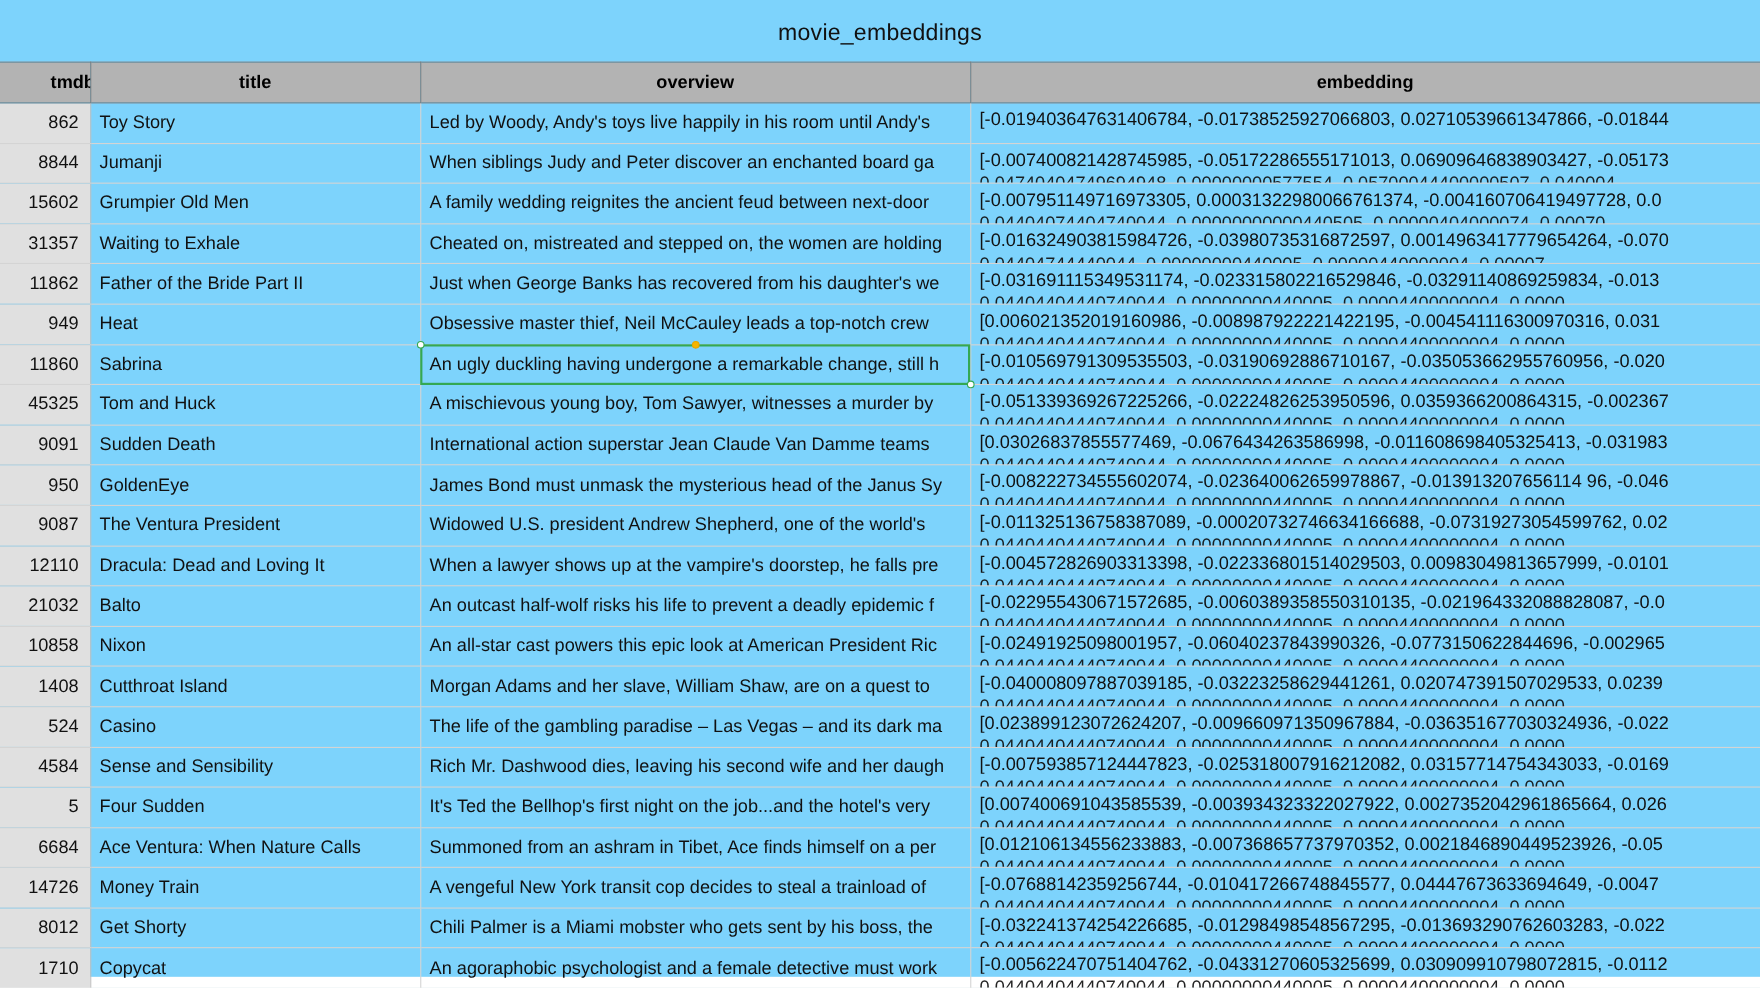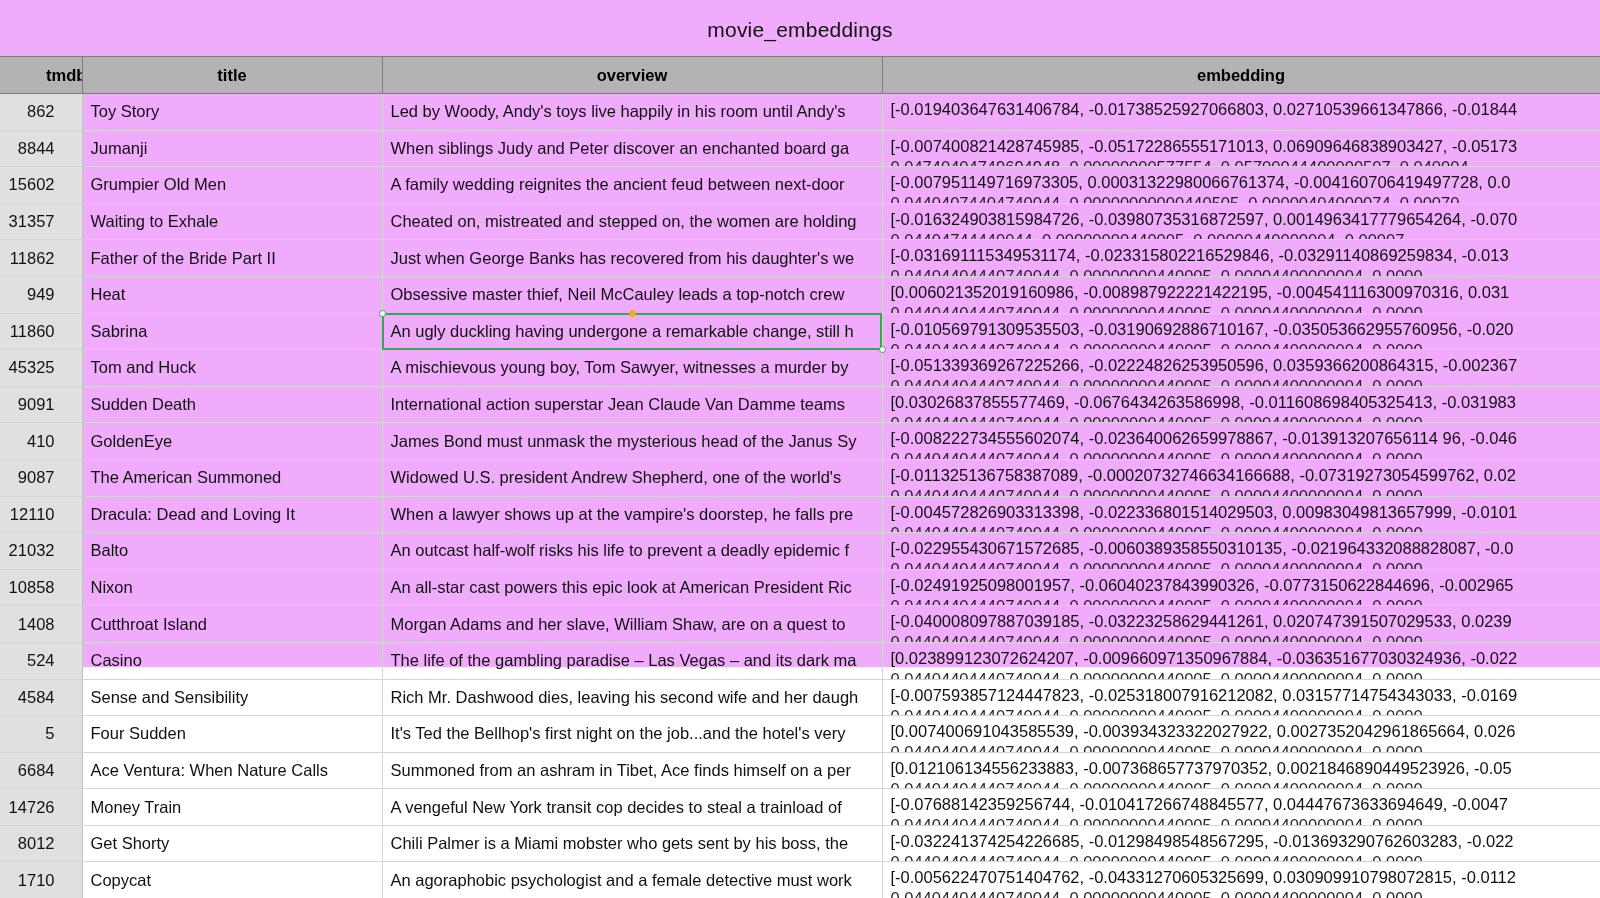--- a/index.html
+++ b/index.html
@@ -8,22 +8,22 @@
     background: #ffffff;
     width: 1600px;
     height: 898px;
     overflow: hidden;
     font-family: "Liberation Sans", sans-serif;
   }
 
   .sheet {
     position: relative;
     width: 1600px;
-    height: 667px;
-    background: #f0abfc;
+    height: 888px;
+    background: #7dd3fc;
   }
 
   .sheet-title {
     text-align: center;
     font-size: 21px;
     color: #111111;
     padding-top: 18px;
     padding-bottom: 14px;
     letter-spacing: 0.2px;
   }
@@ -67,21 +67,21 @@
     padding: 0 8px;
     white-space: nowrap;
     overflow: hidden;
     text-overflow: clip;
     vertical-align: middle;
   }
 
   table.grid tbody td.cell-id {
     background: #e0e0e0;
     text-align: right;
-    padding-right: 27px;
+    padding-right: 10px;
     font-variant-numeric: tabular-nums;
     border-right: 1px solid #c0c0c0;
   }
 
   table.grid tbody td.cell-emb {
     position: relative;
     line-height: 1.0;
     padding-top: 0;
   }
 
@@ -243,33 +243,33 @@
           <td class="cell-title">Sudden Death</td>
           <td class="cell-overview">International action superstar Jean Claude Van Damme teams</td>
           <td class="cell-emb">
             <div class="emb-wrap">
               <div class="emb-line1">[0.03026837855577469, -0.0676434263586998, -0.011608698405325413, -0.031983</div>
               <div class="emb-line2">0.04404404440740044, 0.00000000440005, 0.00004400000004, 0.0000</div>
             </div>
           </td>
         </tr>
         <tr>
-          <td class="cell-id">410</td>
+          <td class="cell-id">950</td>
           <td class="cell-title">GoldenEye</td>
           <td class="cell-overview">James Bond must unmask the mysterious head of the Janus Sy</td>
           <td class="cell-emb">
             <div class="emb-wrap">
               <div class="emb-line1">[-0.008222734555602074, -0.023640062659978867, -0.013913207656114 96, -0.046</div>
               <div class="emb-line2">0.04404404440740044, 0.00000000440005, 0.00004400000004, 0.0000</div>
             </div>
           </td>
         </tr>
         <tr>
           <td class="cell-id">9087</td>
-          <td class="cell-title">The American Summoned</td>
+          <td class="cell-title">The Ventura President</td>
           <td class="cell-overview">Widowed U.S. president Andrew Shepherd, one of the world's</td>
           <td class="cell-emb">
             <div class="emb-wrap">
               <div class="emb-line1">[-0.011325136758387089, -0.00020732746634166688, -0.07319273054599762, 0.02</div>
               <div class="emb-line2">0.04404404440740044, 0.00000000440005, 0.00004400000004, 0.0000</div>
             </div>
           </td>
         </tr>
         <tr>
           <td class="cell-id">12110</td>

